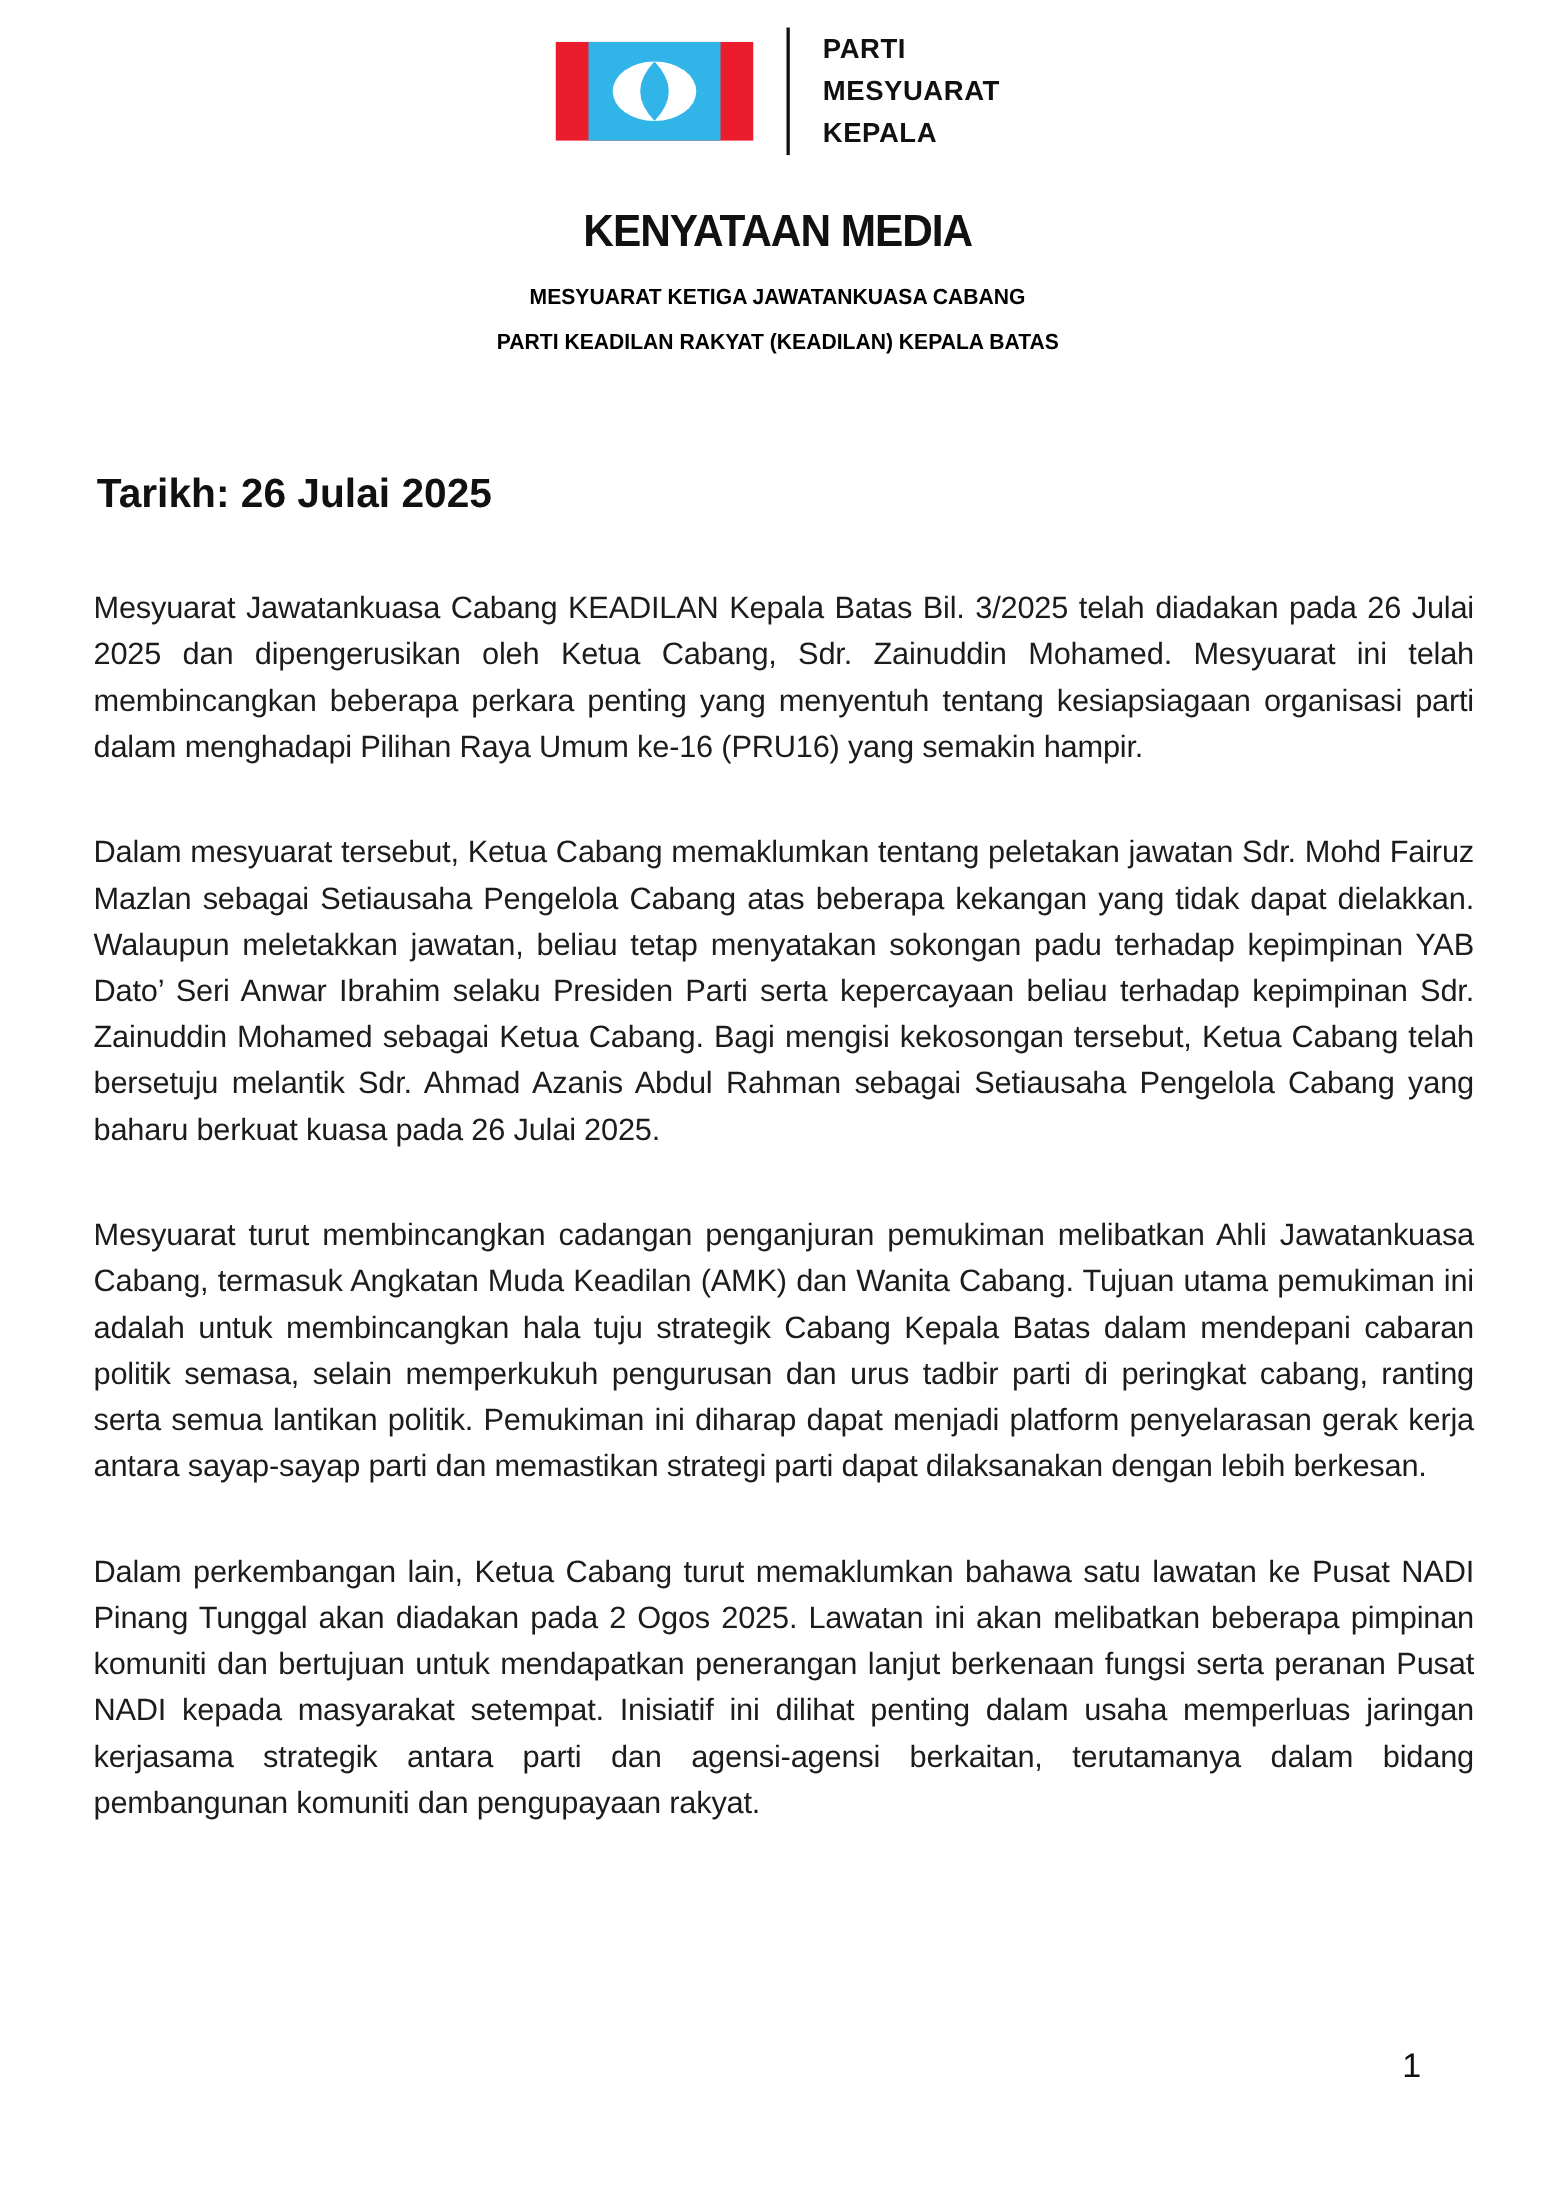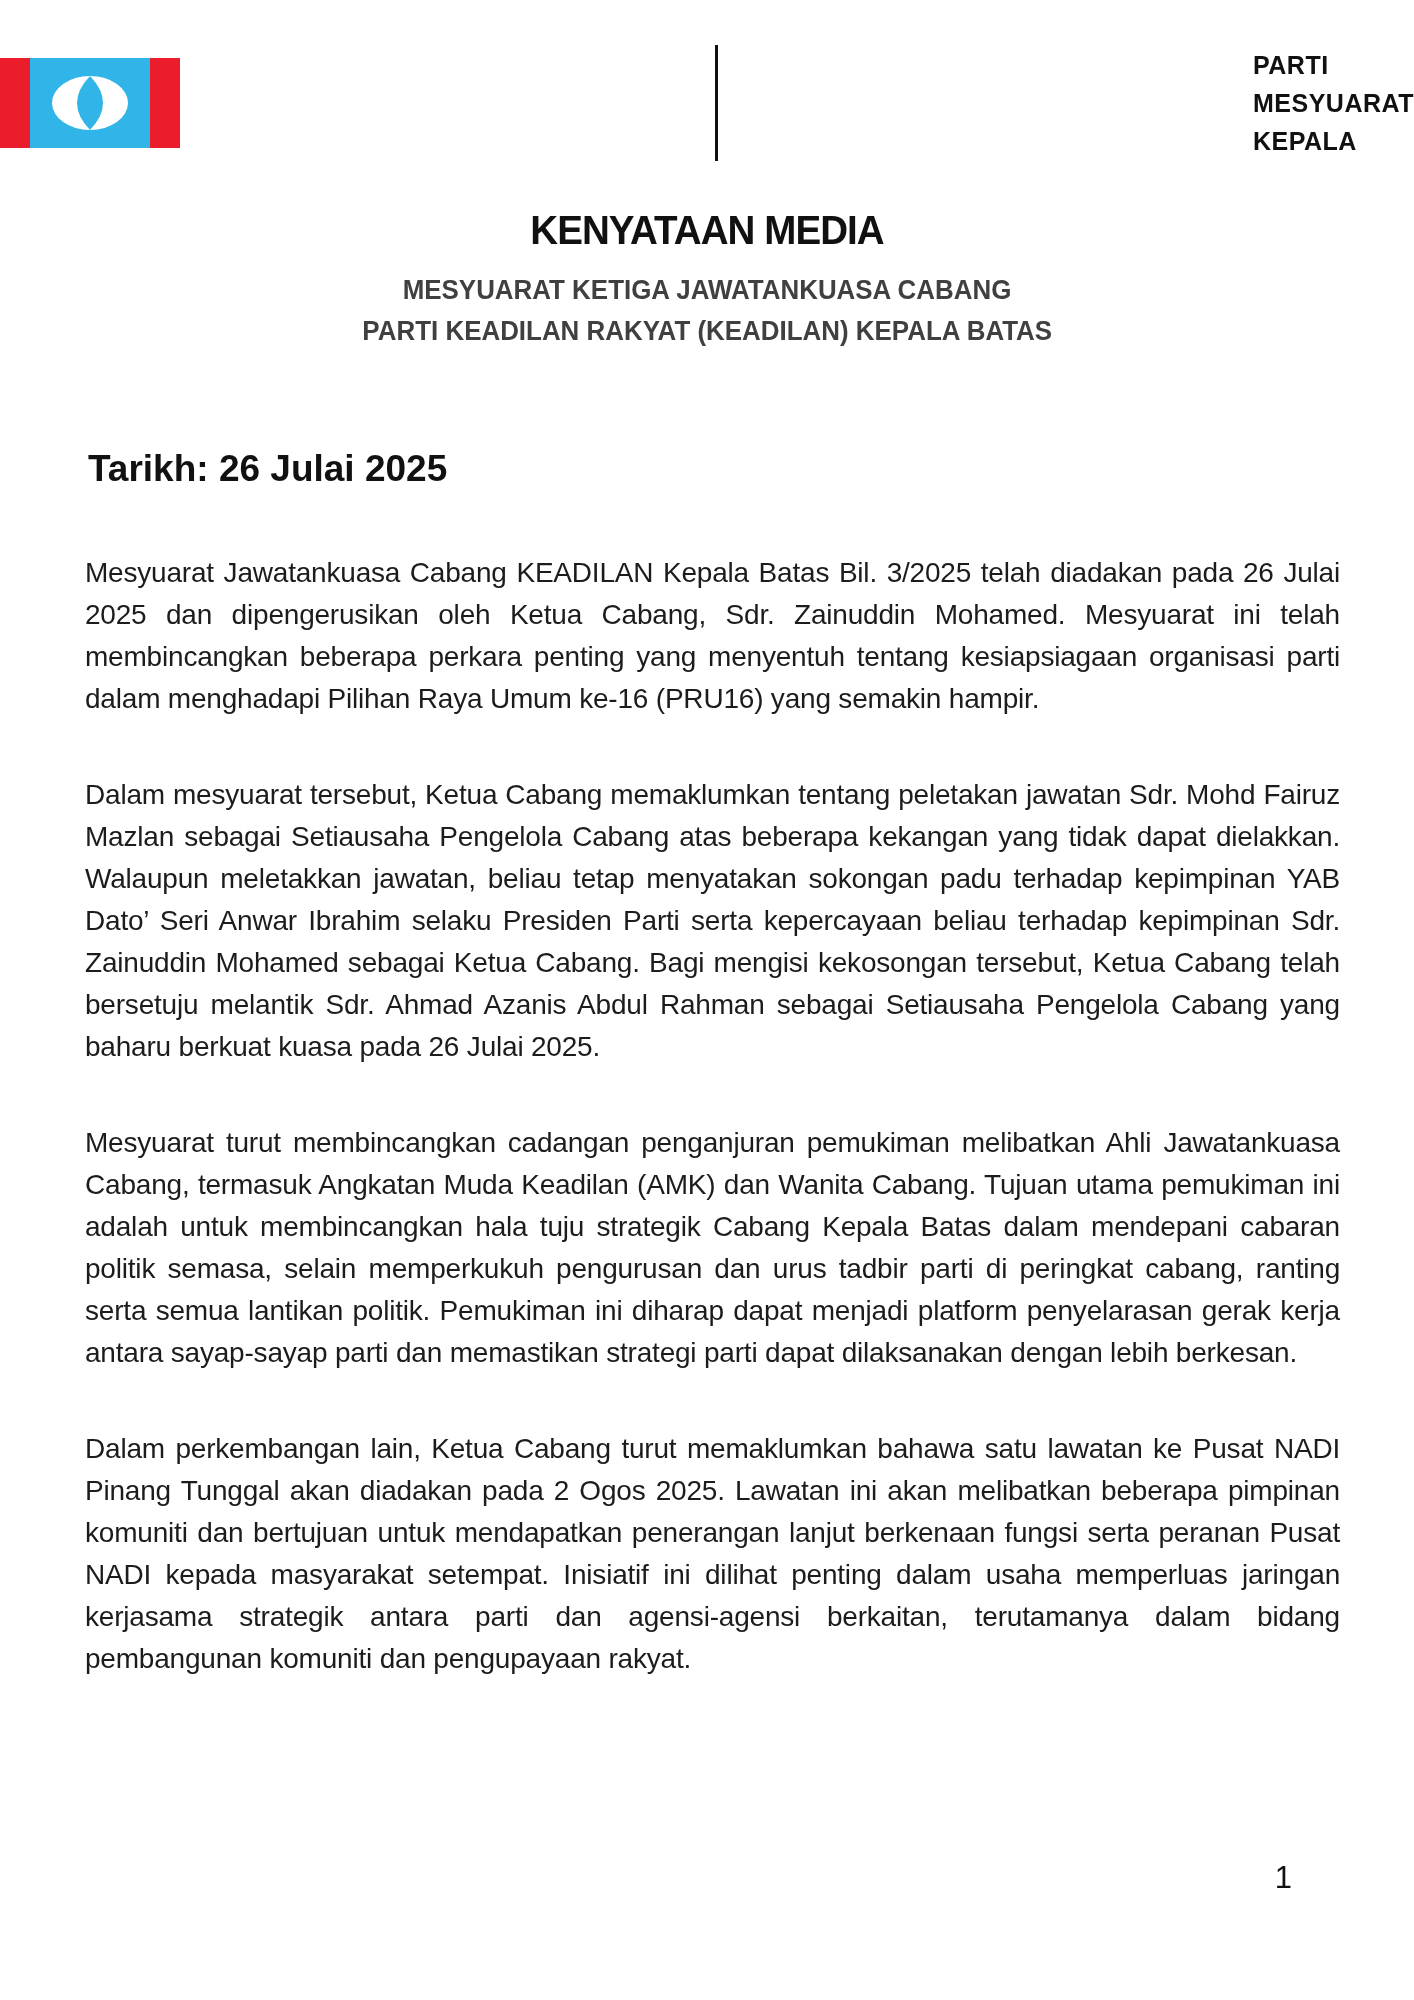--- a/index.html
+++ b/index.html
@@ -13,23 +13,23 @@
     height: 2000px;
     background: #ffffff;
     font-family: "Liberation Sans", sans-serif;
     color: #1c1c1c;
     overflow: hidden;
   }
 
   
   .letterhead {
     display: flex;
-    justify-content: space-between;
+    justify-content: center;
     align-items: center;
-    padding-top: 45px;
+    padding-top: 25px;
     gap: 30px;
   }
   .flag-logo {
     width: 180px;
     height: 90px;
     display: block;
   }
   .lh-divider {
     width: 3px;
     height: 116px;
@@ -54,23 +54,23 @@
   }
   .doc-title > span {
     display: inline-block;
     transform: scaleX(0.94);
     transform-origin: center;
   }
   .doc-subtitle {
     margin-top: 16px;
     text-align: center;
     font-weight: bold;
-    font-size: 27px;
+    font-size: 20px;
     line-height: 41px;
-    color: #404040;
+    color: #000000;
   }
   .doc-subtitle > div > span {
     display: inline-block;
     transform: scaleX(0.96);
     transform-origin: center;
   }
 
   
   .date-line {
     margin: 96px 74px 0 88px;

